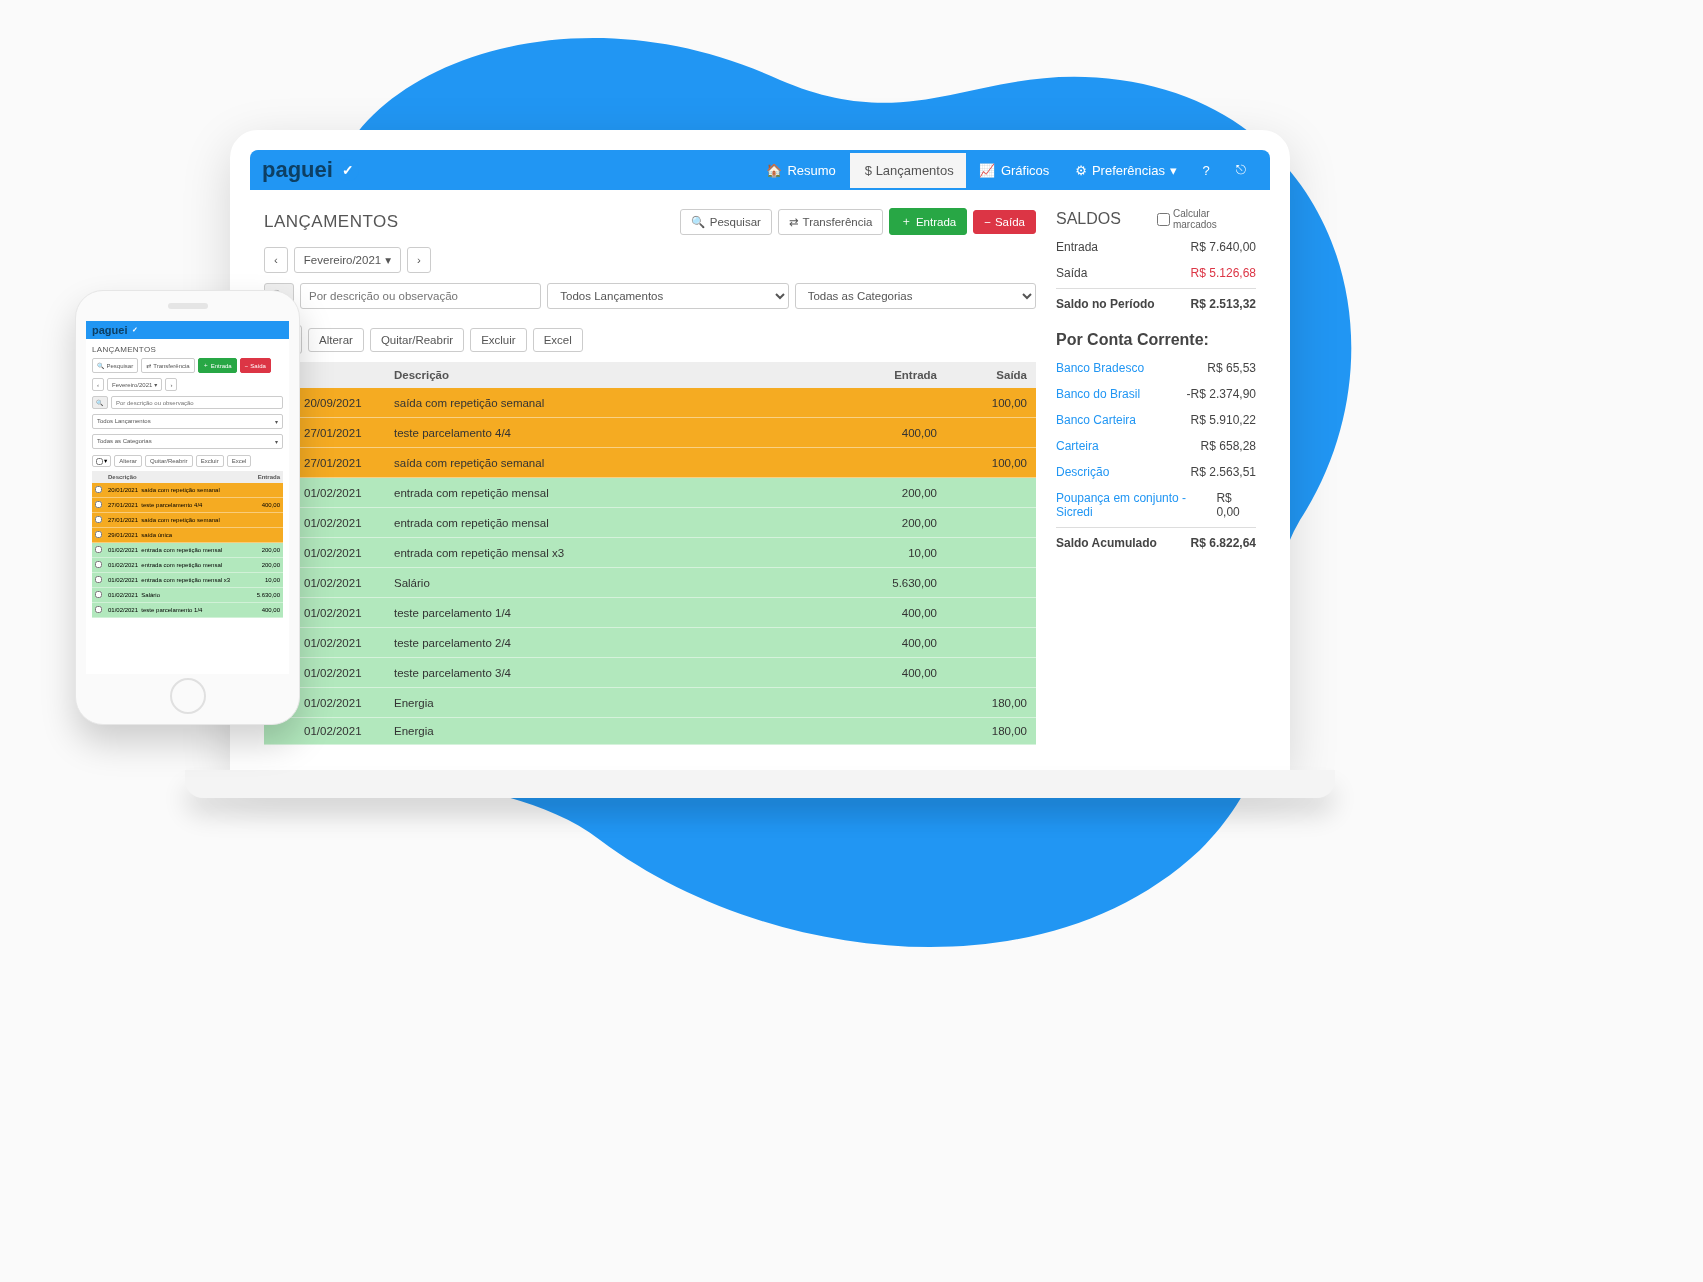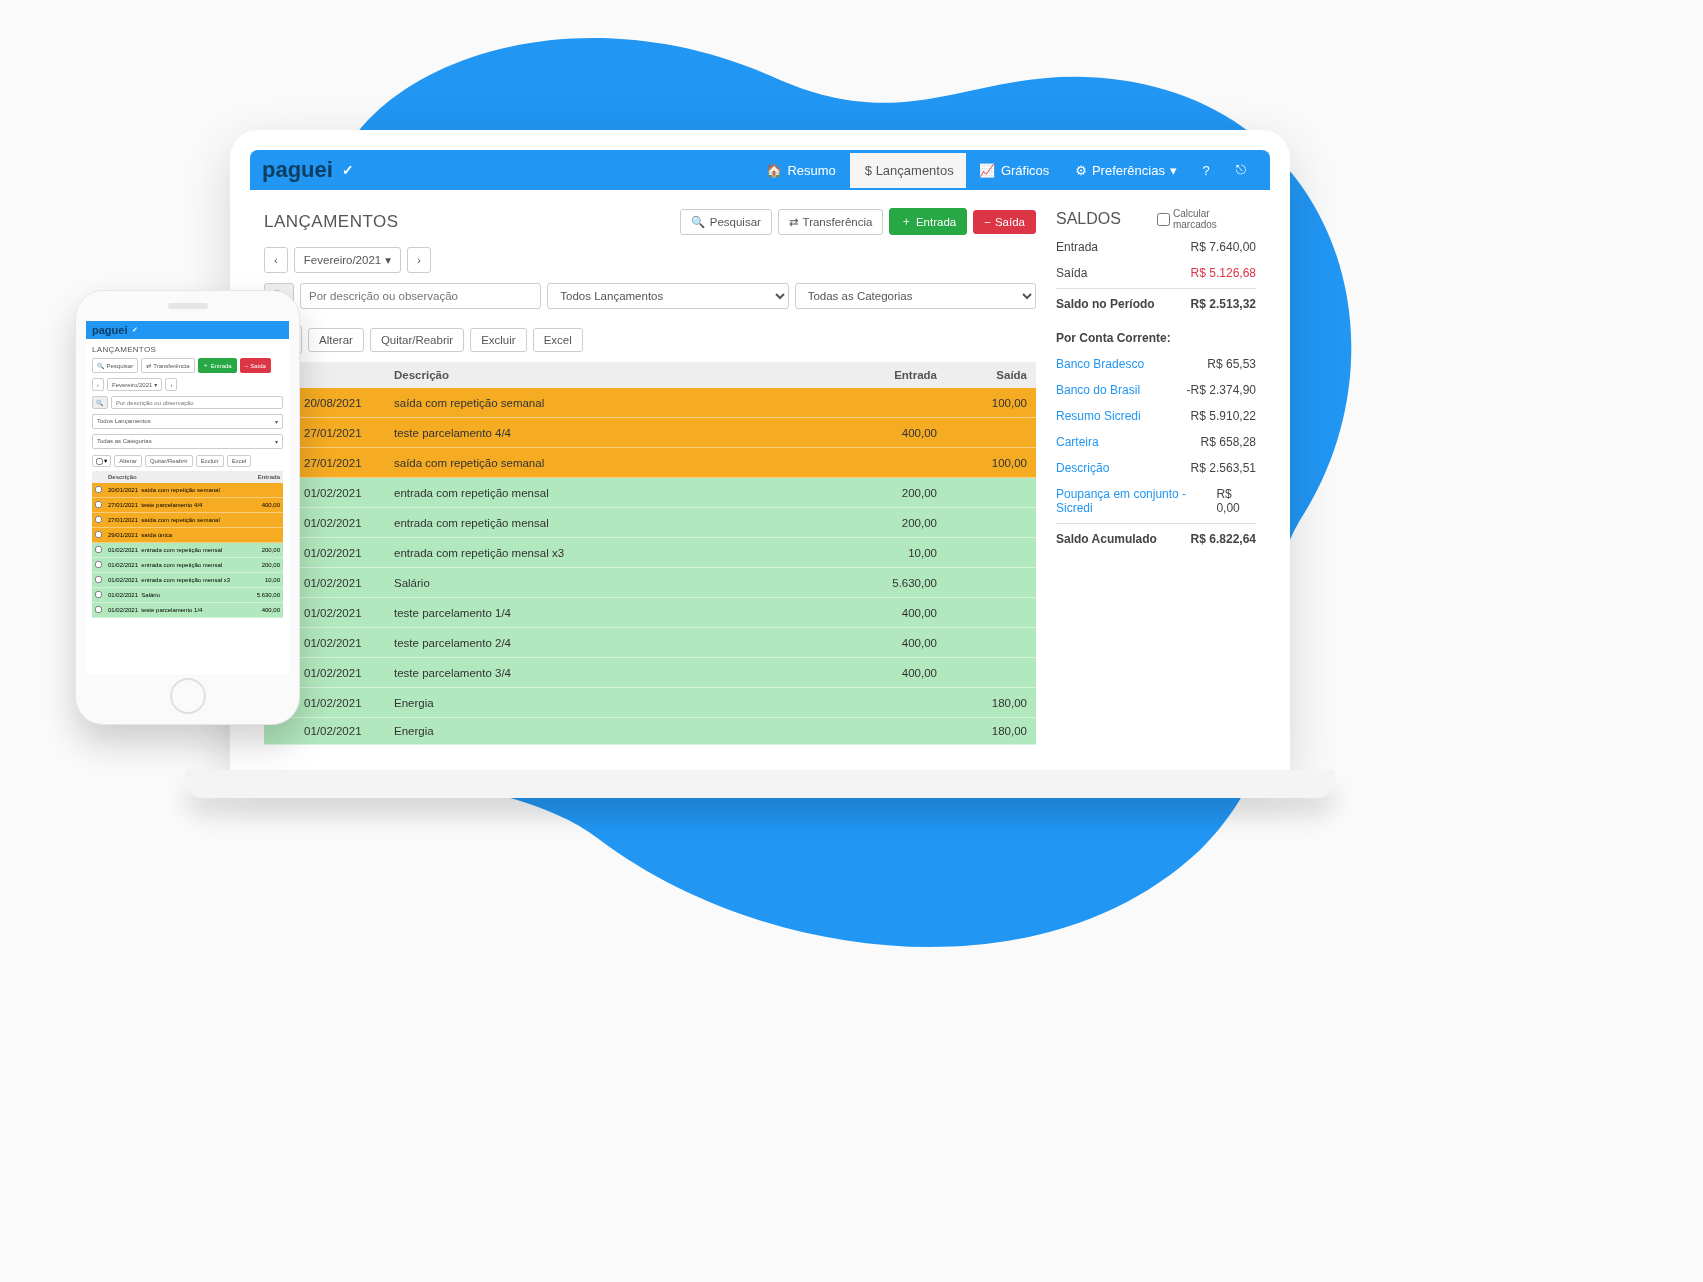--- a/index.html
+++ b/index.html
@@ -47,21 +47,21 @@
   tr.kind-out { background: #b2e8bd; }
   td.out, .val-out { color: #dc3545; }
   td.in, .val-in { color: #333; }
   
   h2.side-title { font-size: 16px; font-weight: 400; color: #555; }
   .side-row { display: flex; justify-content: space-between; font-size: 12px; color: #444; padding: 6px 0; }
   .side-row.bold { font-weight: 700; border-top: 1px solid #ddd; margin-top:2px; padding-top:8px;align-items:center;}
   .chk-label { font-size: 10px; color: #666; display:flex; align-items:center; gap:3px;}
   a.acct { color: #2196F3; text-decoration: none; }
   .side-head { display:flex; align-items:center; justify-content:space-between; margin-bottom:4px;gap:36px;}
-  .subhead { font-size:12px; font-weight:700; margin:14px 0 6px 0; color:#444;}
+  .subhead { font-size:16px; font-weight:700; margin:14px 0 6px 0; color:#444;}
   
   .p-navbar { background:#2196F3; height:18px; display:flex; align-items:center; padding:0 6px;}
   .p-logo { font-size:11px; font-weight:700; color:#0d3f63; display:flex; align-items:center; gap:2px;}
   .p-logo .check { width:11px; height:11px; background:#2196F3; border-radius:50%; display:inline-flex; align-items:center; justify-content:center; color:#fff; font-size:7px;}
   .p-body { padding:6px;}
   .p-title { font-size:8px; color:#555; margin-bottom:4px; letter-spacing:0.3px;}
   .p-btn-row { display:flex; gap:3px; margin-bottom:5px;}
   .p-btn { border:1px solid #ccc; padding:2px 4px; font-size:6px; border-radius:2px; color:#555; display:inline-flex; align-items:center; gap:2px;}
   .p-btn.green{ background:#28a745; border-color:#28a745; color:#fff;}
   .p-btn.red{ background:#dc3545; border-color:#dc3545; color:#fff;}
@@ -174,21 +174,21 @@
             <th style="width:28px"></th>
             <th style="width:90px"></th>
             <th>Descrição</th>
             <th style="width:90px">Entrada</th>
             <th style="width:90px">Saída</th>
           </tr>
             </thead>
           <tbody id="rows-body">
               <tr class="kind-late">
                 <td><input type="checkbox" style=""></td>
-    <td>20/08/2021</td>
+    <td>20/09/2021</td>
     <td>saída com repetição semanal</td>
     <td class="in"></td>
     <td class="out">100,00</td>
               </tr>
               <tr class="kind-late">
                 <td><input type="checkbox" style=""></td>
     <td>27/01/2021</td>
     <td>teste parcelamento 4/4</td>
     <td class="in">400,00</td>
     <td class="out"></td>
@@ -290,21 +290,21 @@
         <div id="accounts">
             <div class="side-row">
               <a href="#" class="acct">Banco Bradesco</a>
               <span>R$ 65,53</span>
             </div>
             <div class="side-row">
               <a href="#" class="acct">Banco do Brasil</a>
               <span>-R$ 2.374,90</span>
             </div>
             <div class="side-row">
-              <a href="#" class="acct">Resumo Sicredi</a>
+              <a href="#" class="acct">Banco Carteira</a>
               <span>R$ 5.910,22</span>
             </div>
             <div class="side-row">
               <a href="#" class="acct">Carteira</a>
               <span>R$ 658,28</span>
             </div>
             <div class="side-row">
               <a href="#" class="acct">Descrição</a>
               <span>R$ 2.563,51</span>
             </div>

